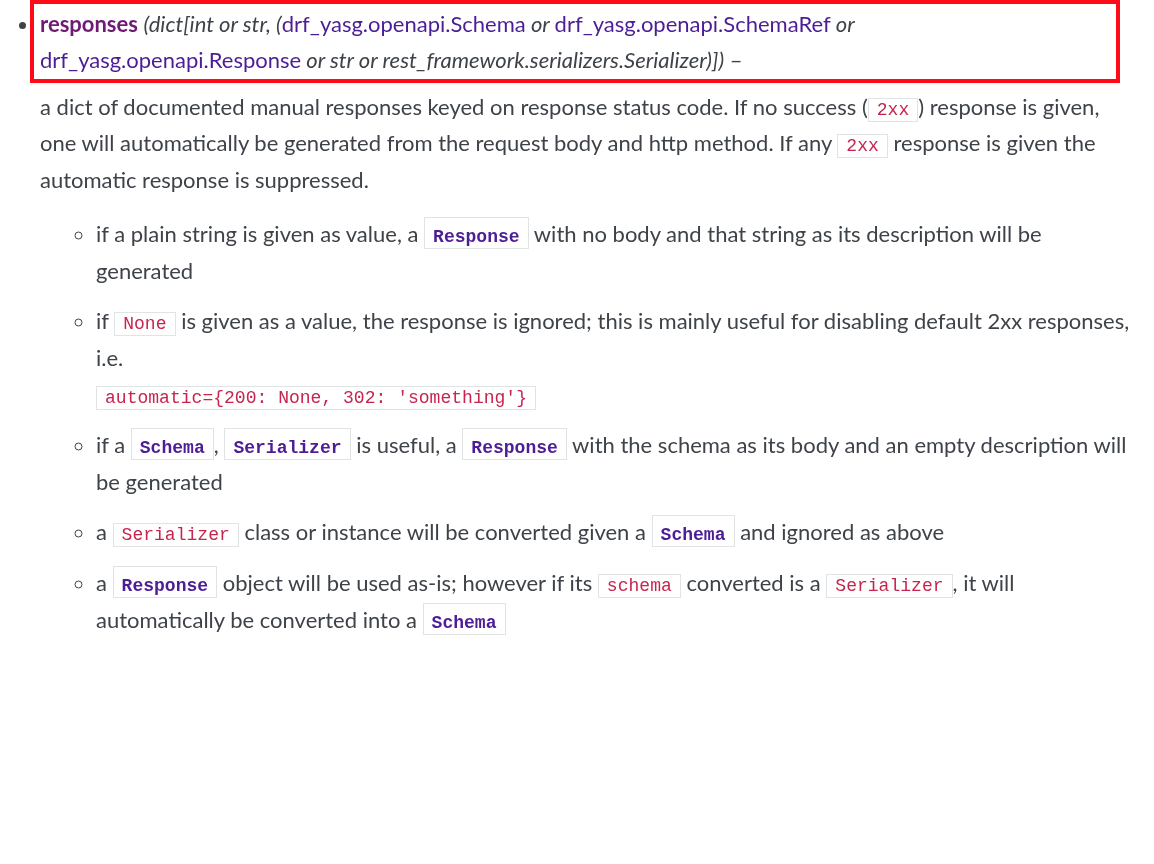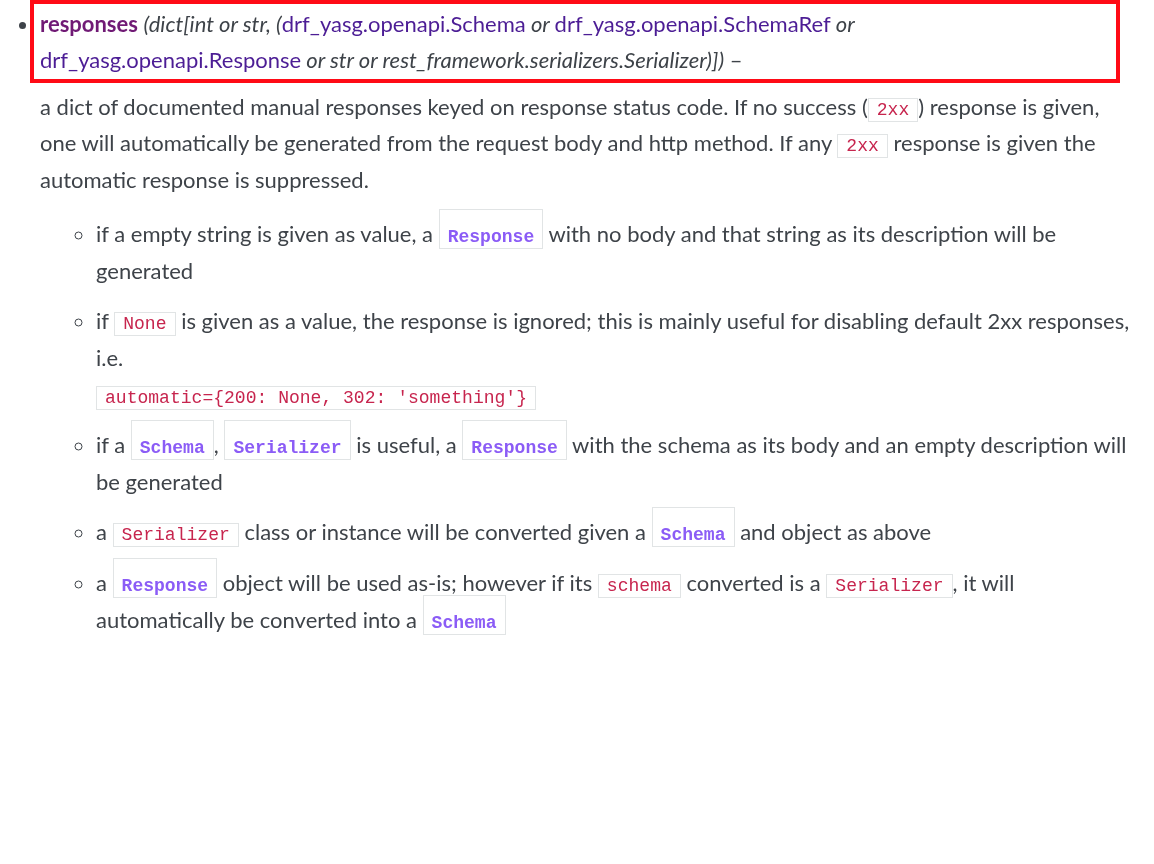--- a/index.html
+++ b/index.html
@@ -48,24 +48,24 @@
     color: #c7254e;
     background: #ffffff;
     border: 1px solid #e1e4e5;
     padding: 1px 8px 1px 8px;
     border-radius: 0;
     white-space: pre;
   }
   code.docutils {
     font-family: Consolas, "Courier New", monospace;
     font-size: 0.82em;
-    color: #8b5cf6;
+    color: #4c1d95;
     background: #ffffff;
     border: 1px solid #e1e4e5;
-    padding: 17px 8px 1px 8px;
+    padding: 9px 8px 1px 8px;
     font-weight: 700;
   }
   .highlight-box {
     border: 4px solid #ff0a16;
     padding: 2px 6px 0px 6px;
     margin-left: -10px;
     margin-right: 10px;
     margin-bottom: 6px;
   }
   .sig-sep { color: #3e4349; }
@@ -78,30 +78,30 @@
   <li>
 
     <div class="highlight-box">
       <span class="param-name">responses</span><span class="sig-sep"> </span><span class="italic">(</span><span class="italic">dict[int or str, (</span><span class="link">drf_yasg.openapi.Schema</span><span class="italic"> or </span><span class="link">drf_yasg.openapi.SchemaRef</span><span class="italic"> or </span><span class="link">drf_yasg.openapi.Response</span><span class="italic"> or str or rest_framework.serializers.Serializer)]</span><span class="italic">)</span><span> –</span>
     </div>
 
     <span>a dict of documented manual responses keyed on response status code. If no success (</span><code class="lit">2xx</code><span>) response is given, one will automatically be generated from the request body and http method. If any </span><code class="lit">2xx</code><span> response is given the automatic response is suppressed.</span>
 
     <ul class="inner">
       <li>
-        <span>if a empty string is given as value, a </span><code class="docutils">Response</code><span> with no body and that string as its description will be generated</span>
+        <span>if a plain string is given as value, a </span><code class="docutils">Response</code><span> with no body and that string as its description will be generated</span>
       </li>
       <li>
         <span>if </span><code class="lit">None</code><span> is given as a value, the response is ignored; this is mainly useful for disabling default 2xx responses, i.e. </span><br><code class="lit">automatic={200: None, 302: 'something'}</code>
       </li>
       <li>
         <span>if a </span><code class="docutils">Schema</code><span>, </span><code class="docutils">Serializer</code><span> is useful, a </span><code class="docutils">Response</code><span> with the schema as its body and an empty description will be generated</span>
       </li>
       <li>
-        <span>a </span><code class="lit">Serializer</code><span> class or instance will be converted given a </span><code class="docutils">Schema</code><span> and object as above</span>
+        <span>a </span><code class="lit">Serializer</code><span> class or instance will be converted given a </span><code class="docutils">Schema</code><span> and ignored as above</span>
       </li>
       <li>
         <span>a </span><code class="docutils">Response</code><span> object will be used as-is; however if its </span><code class="lit">schema</code><span> converted is a </span><code class="lit">Serializer</code><span>, it will automatically be converted into a </span><code class="docutils">Schema</code>
       </li>
     </ul>
   </li>
 </ul>
 </div>
 
 </body></html>

